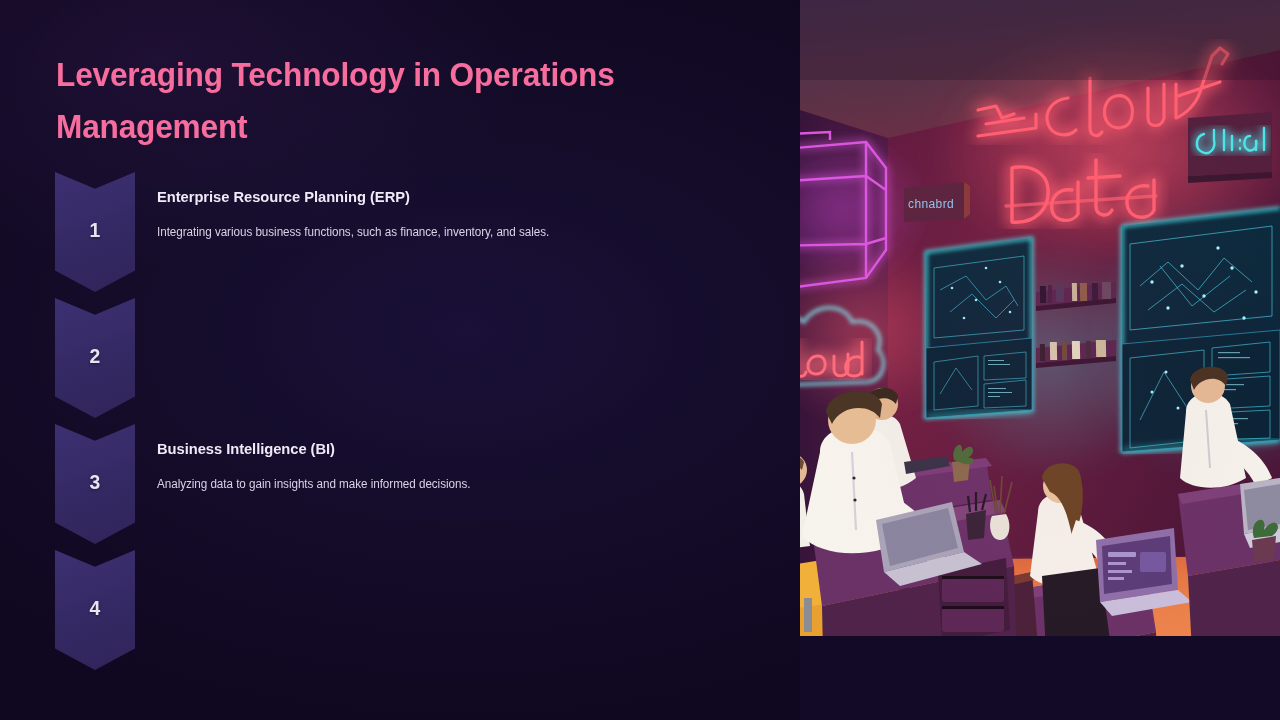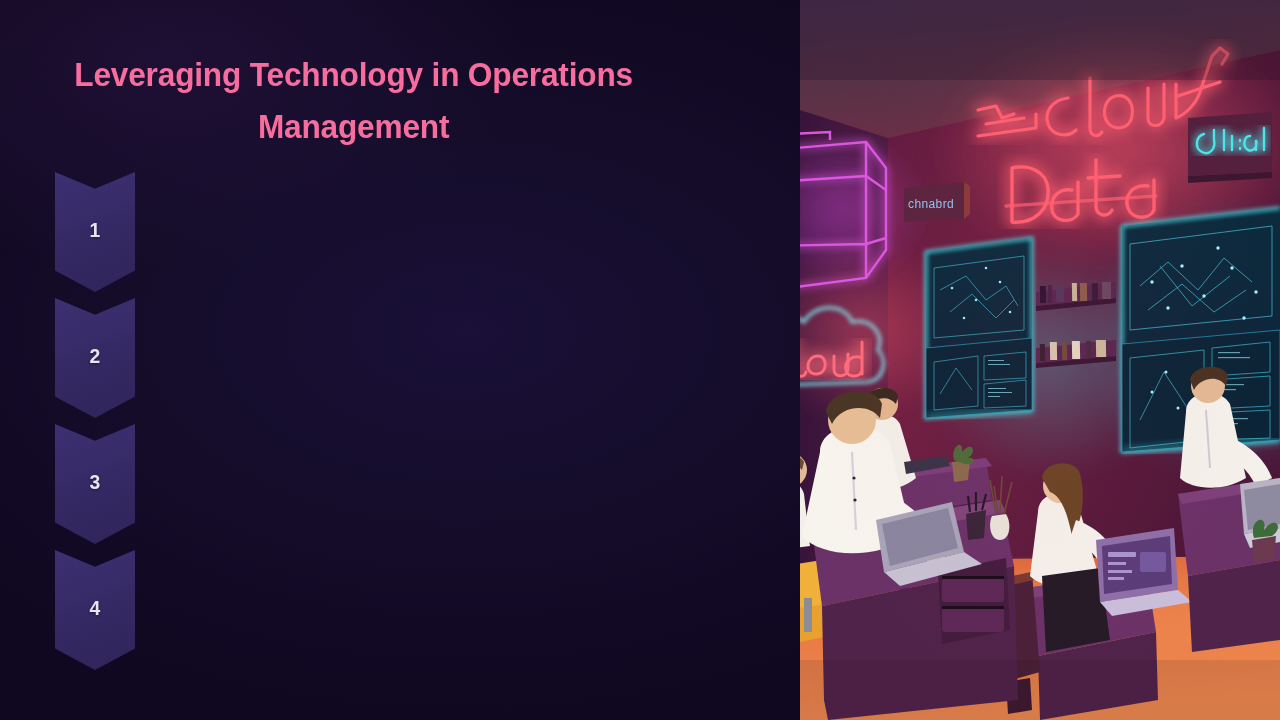--- a/index.html
+++ b/index.html
@@ -4,21 +4,20 @@
 <style>
   * { margin:0; padding:0; box-sizing:border-box; }
   html,body { width:1280px; height:720px; overflow:hidden; background:#0d0620; }
   body { font-family:"Liberation Sans", sans-serif; }
 
   #slide {
     position:relative;
     width:1280px; height:720px;
     background:#120a26;
     display:flex;
-    text-align:center;
   }
 
   
   #left-panel {
     position:relative;
     width:800px; height:720px;
     background:
       radial-gradient(ellipse 700px 420px at 58% 46%, #1a1038 0%, #140c29 48%, #100820 100%);
     overflow:hidden;
     flex:0 0 800px;
@@ -91,53 +90,61 @@
     color:#d8d3e6;
     letter-spacing:-0.05px;
     transform:scaleX(0.95);
     transform-origin:left center;
     line-height:1.4;
   }
 
   
   #right-panel {
     position:relative;
-    width:480px; height:720px;
+    width:480px; height:636px;
     flex:0 0 480px;
     overflow:hidden;
     background:#2a0f2c;
   }
   #scene { position:absolute; inset:0; width:480px; height:720px; display:block; }
 </style>
 </head>
 <body>
 
 <div id="slide">
 
   <div id="left-panel">
 
     <h1 id="slide-title">Leveraging Technology in Operations Management</h1>
 
     <div id="items-list">
 
       <div class="item-row">
         <div class="badge">
           <span class="badge-num">1</span>
+        </div>
+        <div class="item-text">
+          <div class="item-title">Enterprise Resource Planning (ERP)</div>
+          <div class="item-desc">Integrating various business functions, such as finance, inventory, and sales.</div>
         </div>
       </div>
 
       <div class="item-row">
         <div class="badge">
           <span class="badge-num">2</span>
         </div>
       </div>
 
       <div class="item-row">
         <div class="badge">
           <span class="badge-num">3</span>
+        </div>
+        <div class="item-text">
+          <div class="item-title">Business Intelligence (BI)</div>
+          <div class="item-desc">Analyzing data to gain insights and make informed decisions.</div>
         </div>
       </div>
 
       <div class="item-row">
         <div class="badge">
           <span class="badge-num">4</span>
         </div>
       </div>
 
     </div>

